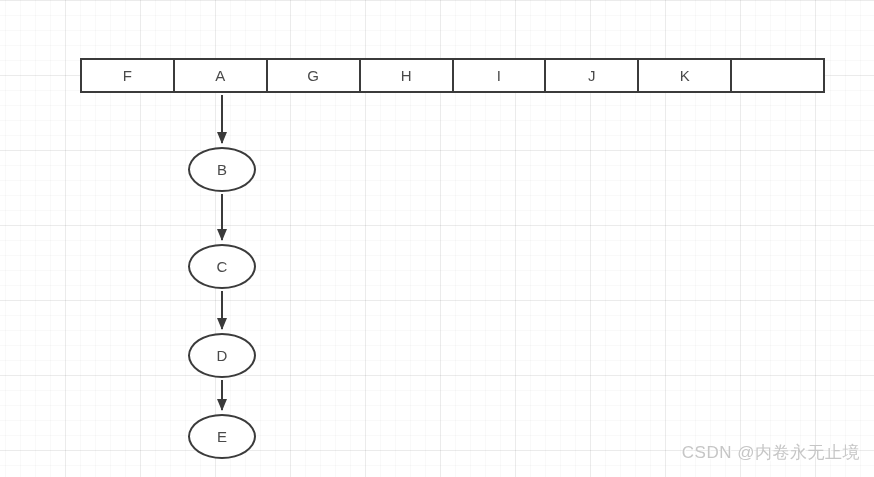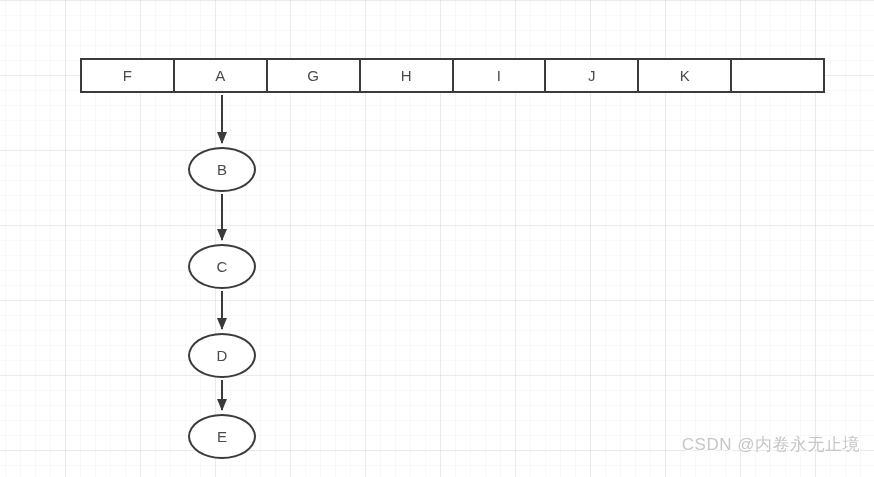--- a/index.html
+++ b/index.html
@@ -65,21 +65,21 @@
     position: absolute;
     left: 0;
     top: 0;
     width: 874px;
     height: 477px;
     pointer-events: none;
   }
   .watermark {
     position: absolute;
     right: 14px;
-    bottom: 21px;
+    bottom: 13px;
     font-size: 17px;
     color: #c6c6c6;
     text-shadow: 1px 1px 0 #ffffff;
     letter-spacing: 0.5px;
     user-select: none;
   }
 </style>
 </head>
 <body>
 

